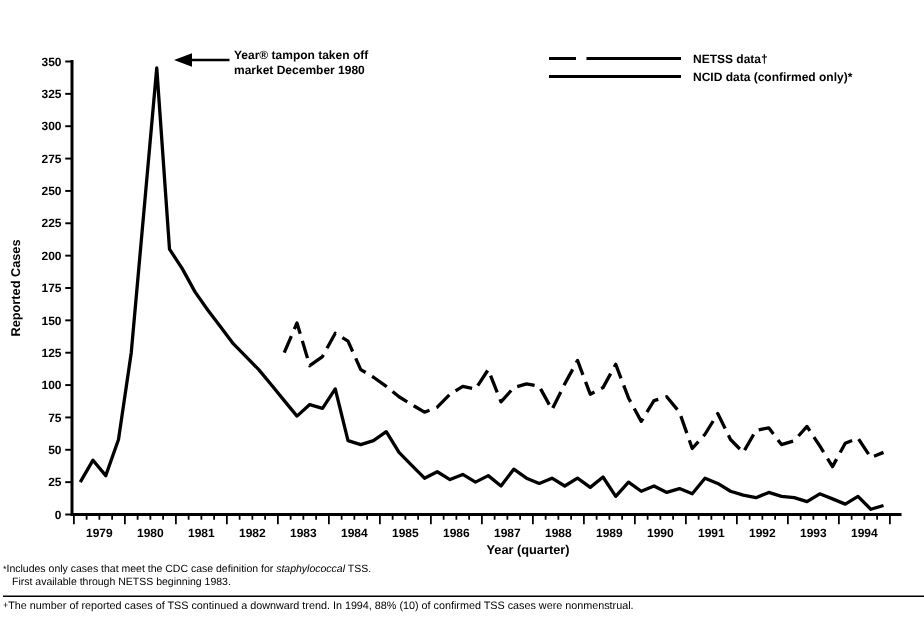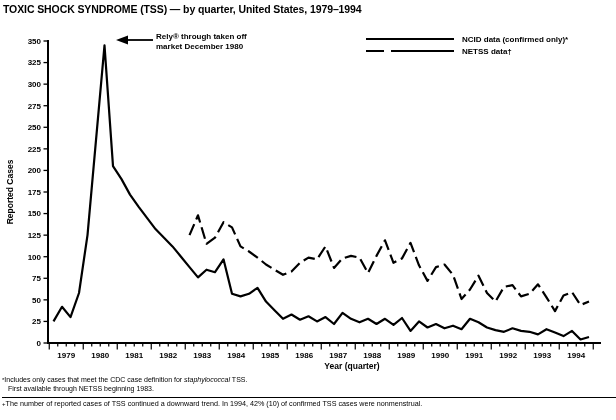--- a/index.html
+++ b/index.html
@@ -23,21 +23,20 @@
   .fn2{padding-left:6px;}
   .fn-rule{border:none;border-top:1.6px solid #000;margin:4px 0 1.5px 0;width:616px;}
   .fn3{font-size:7.2px;}
   .ital{font-style:italic;}
 </style>
 </head>
 <body>
 
 <div id="canvas">
 
-  <div class="title">TOXIC SHOCK SYNDROME (TSS) — by quarter, United States, 1979–1994</div>
 
   <svg id="chart-svg" width="616" height="420">
       <path d="M48 40 V343 H601" stroke="#000" stroke-width="2" fill="none"></path>
       <line x1="43.5" y1="343" x2="48" y2="343" stroke="#000" stroke-width="1.3"></line>
       <text x="41" y="345.8" text-anchor="end" class="tick">0</text>
       <line x1="43.5" y1="321.42857142857144" x2="48" y2="321.42857142857144" stroke="#000" stroke-width="1.3"></line>
       <text x="41" y="324.22857142857146" text-anchor="end" class="tick">25</text>
       <line x1="43.5" y1="299.85714285714283" x2="48" y2="299.85714285714283" stroke="#000" stroke-width="1.3"></line>
       <text x="41" y="302.65714285714284" text-anchor="end" class="tick">50</text>
       <line x1="43.5" y1="278.2857142857143" x2="48" y2="278.2857142857143" stroke="#000" stroke-width="1.3"></line>
@@ -149,38 +148,38 @@
       <text x="13" y="192" text-anchor="middle" class="axis-label" transform="rotate(-90 13 192)">Reported Cases</text>
       <polyline points="53.5,321.4 62.0,306.8 70.5,317.1 79.0,293.0 87.5,235.1 96.0,140.2 104.5,45.3 113.0,166.1 121.5,179.1 130.0,194.6 138.5,206.7 147.0,217.9 155.5,229.1 164.0,237.7 172.5,246.4 181.0,256.7 189.5,267.1 198.0,277.4 206.5,269.7 215.0,272.2 223.5,259.3 232.0,293.8 240.5,296.4 249.0,293.8 257.5,287.8 266.0,301.6 274.5,310.2 283.0,318.8 291.5,314.5 300.0,319.7 308.5,316.3 317.0,321.4 325.5,317.1 334.0,324.0 342.5,312.8 351.0,318.8 359.5,322.3 368.0,318.8 376.5,324.0 385.0,318.8 393.5,324.9 402.0,318.0 410.5,330.9 419.0,321.4 427.5,327.5 436.0,324.0 444.5,328.3 453.0,325.7 461.5,329.2 470.0,318.8 478.5,322.3 487.0,327.5 495.5,330.1 504.0,331.8 512.5,328.3 521.0,330.9 529.5,331.8 538.0,334.4 546.5,329.2 555.0,332.6 563.5,336.1 572.0,330.9 580.5,339.5 589.0,337.0" fill="none" stroke="#000" stroke-width="2.2" stroke-linejoin="round"></polyline>
       <polyline points="189.5,235.1 198.0,215.3 206.5,243.8 215.0,237.7 223.5,222.2 232.0,227.4 240.5,246.4 249.0,251.5 257.5,257.6 266.0,264.5 274.5,269.7 283.0,274.8 291.5,271.4 300.0,262.8 308.5,257.6 317.0,259.3 325.5,246.4 334.0,267.9 342.5,258.4 351.0,255.9 359.5,257.6 368.0,273.1 376.5,255.9 385.0,240.3 393.5,262.8 402.0,258.4 410.5,242.9 419.0,265.3 427.5,280.9 436.0,267.1 444.5,264.5 453.0,274.8 461.5,299.0 470.0,289.5 478.5,275.7 487.0,293.0 495.5,301.6 504.0,286.9 512.5,285.2 521.0,296.4 529.5,293.8 538.0,284.3 546.5,297.3 555.0,311.1 563.5,295.5 572.0,292.1 580.5,305.0 589.0,301.6" fill="none" stroke="#000" stroke-width="2.2" stroke-linejoin="round" stroke-dasharray="12 5"></polyline>
       <line x1="127" y1="40" x2="153" y2="40" stroke="#000" stroke-width="1.8"></line>
       <path d="M116 40 L128 35.5 L128 44.5 Z" fill="#000"></path>
     </svg>
 
   <div class="legend">
     <div class="legend-row">
       <span class="swatch">
-          <span class="seg seg-solid"></span>
-        </span>
-      <span class="legend-label">NCID data (confirmed only)*</span>
-    </div>
-    <div class="legend-row">
-      <span class="swatch">
           <span class="seg seg-dash1"></span>
           <span class="seg seg-dash2"></span>
         </span>
       <span class="legend-label">NETSS data†</span>
     </div>
+    <div class="legend-row">
+      <span class="swatch">
+          <span class="seg seg-solid"></span>
+        </span>
+      <span class="legend-label">NCID data (confirmed only)*</span>
+    </div>
   </div>
 
   <div class="annotation">
-    <div>Rely® through taken off</div>
+    <div>Year® tampon taken off</div>
     <div>market December 1980</div>
   </div>
 
   <div class="footnotes">
     <div><span class="fn-marker">*</span><span>Includes only cases that meet the CDC case definition for </span><span class="ital">staphylococcal</span><span> TSS.</span></div>
     <div class="fn2">First available through NETSS beginning 1983.</div>
     <hr class="fn-rule">
-    <div class="fn3"><span class="fn-marker">+</span><span>The number of reported cases of TSS continued a downward trend. In 1994, 42% (10) of confirmed TSS cases were nonmenstrual.</span></div>
+    <div class="fn3"><span class="fn-marker">+</span><span>The number of reported cases of TSS continued a downward trend. In 1994, 88% (10) of confirmed TSS cases were nonmenstrual.</span></div>
   </div>
 
 </div>
 
 </body></html>

